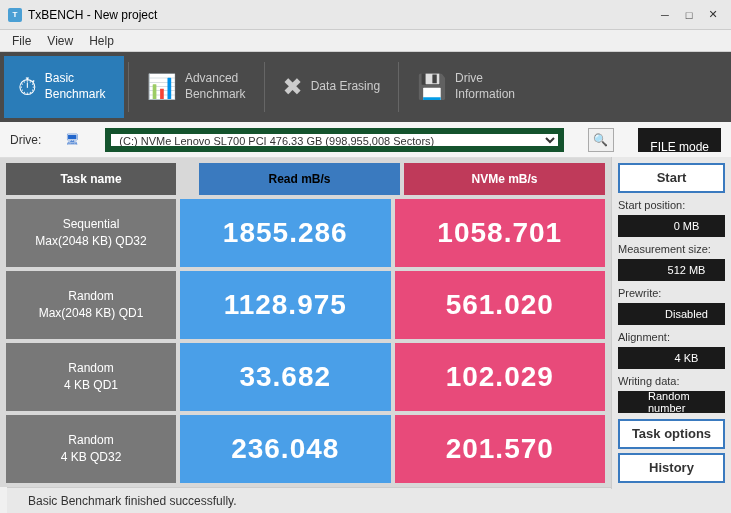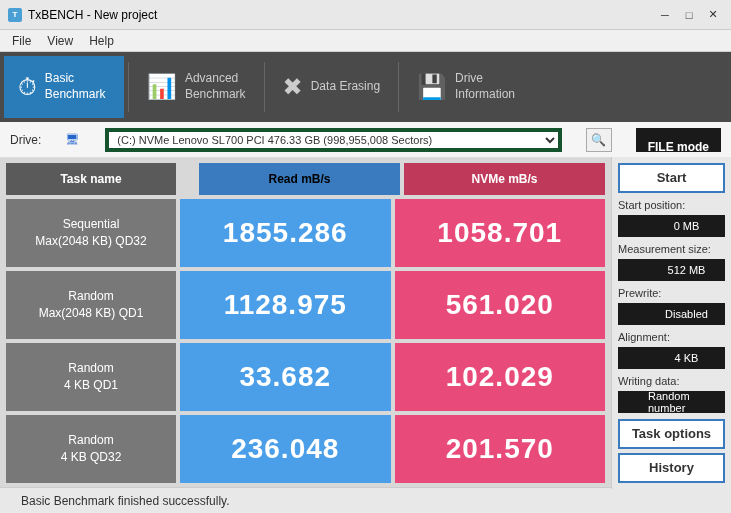--- a/index.html
+++ b/index.html
@@ -119,21 +119,21 @@
       border-bottom: 1px solid #ddd;
     }
     .drive-label {
       font-size: 12px;
       color: #333;
       font-weight: 500;
     }
     .drive-select {
       flex: 1;
       height: 24px;
-      border: 4px solid #14532d;
+      border: 6px solid #14532d;
       background: white;
       font-size: 11px;
       padding: 0 4px;
       color: #333;
       cursor: pointer;
     }
     .drive-refresh-btn {
       width: 26px;
       height: 24px;
       border: 1px solid #aaa;
@@ -145,21 +145,21 @@
       font-size: 12px;
     }
     .file-mode-btn {
       background: #1a1a1a;
       color: white;
       border: none;
       padding: 12px 12px;
       height: 24px;
       font-size: 12px;
       cursor: pointer;
-      font-weight: bold;
+      font-weight: normal;
     }
     .content-area {
       display: flex;
       height: calc(513px - 30px - 22px - 70px - 36px - 26px);
       background: #d8d8d8;
       align-items: center;
     }
     .benchmark-table {
       flex: 1;
       padding: 6px;
@@ -280,20 +280,21 @@
     }
     .status-bar {
       height: 26px;
       background: #e8e8e8;
       border-top: 1px solid #ccc;
       display: flex;
       align-items: center;
       padding: 0 21px;
       font-size: 12px;
       color: #333;
+      margin-left: 7px;
     }
   </style>
 </head>
 <body>
 
 <div class="title-bar">
   <div class="title-bar-left">
     <div class="title-bar-icon">T</div>
     <span>TxBENCH - New project</span>
   </div>

